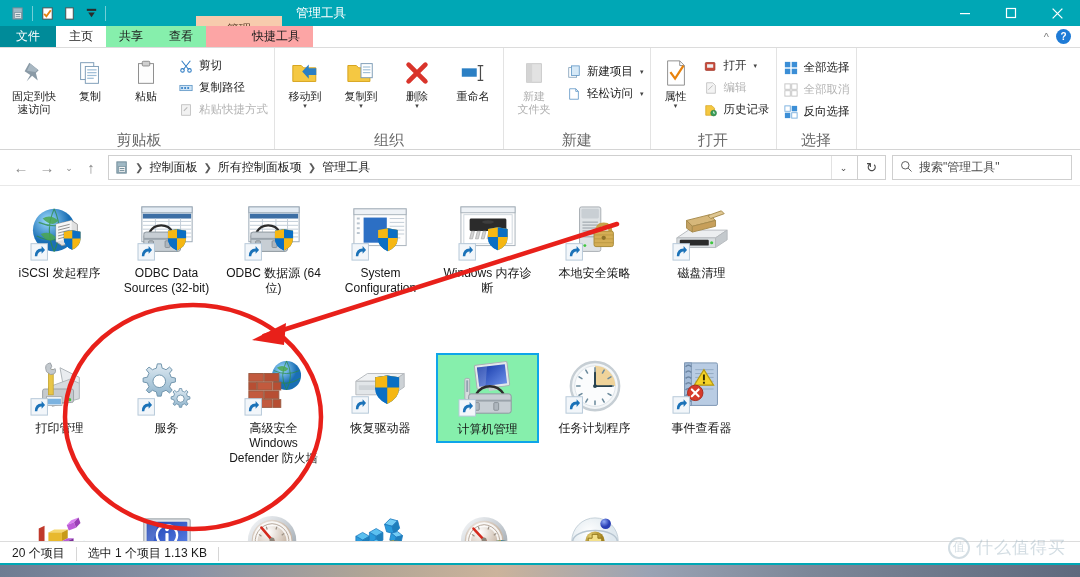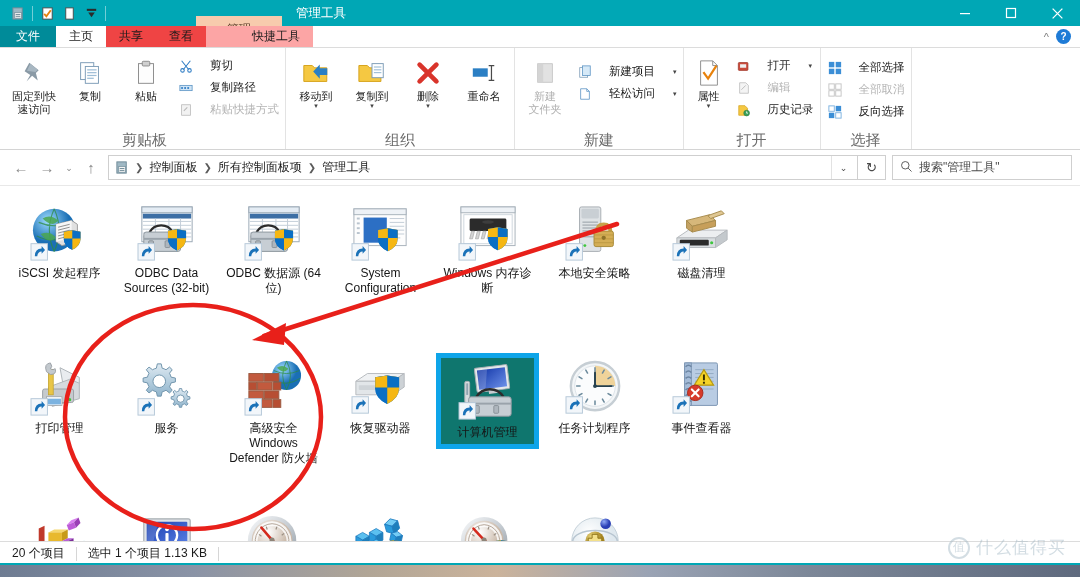--- a/index.html
+++ b/index.html
@@ -37,21 +37,21 @@
   }
   .cap-btn svg { display: block; }
 
   
   .tabstrip {
     height: 22px; background: #ffffff; display: flex; align-items: stretch;
     position: relative; border-bottom: 1px solid #dcdcdc;
   }
   .tab {
     padding: 0 13px; display: flex; align-items: center; font-size: 12px;
-    color: #1b1b1b; background: #ef4444; position: relative;
+    color: #1b1b1b; background: #86efac; position: relative;
   }
   .tab.file { background: #008B99; color: #fff; font-weight: normal; padding: 6px 16px; }
   .tab.ctx { background: #fca5a5; padding-left: 46px; }
   .tab.active { background: #fff; }
   .tabstrip-fill { flex: 1; background: #fff; }
   .tab-right { display: flex; align-items: center; gap: 7px; padding-right: 9px; }
   .help-circle {
     width: 15px; height: 15px; border-radius: 50%; background: #1E7BD6; color: #fff;
     font-size: 10px; display: flex; align-items: center; justify-content: center;
     font-weight: bold;
@@ -74,21 +74,21 @@
   }
   .bigbtn {
     width: 56px; display: flex; flex-direction: column; align-items: center;
     padding: 3px 2px 0; font-size: 11px; color: #1b1b1b; text-align: center;
     line-height: 13px;
   }
   .bigbtn .glyph { height: 34px; display: flex; align-items: center; justify-content: center; }
   .bigbtn.disabled { color: #b0b0b0; }
   .smallcol { display: flex; flex-direction: column; padding-top: 2px; gap: 1px; }
   .smallbtn {
-    display: flex; align-items: center; gap: 16px; font-size: 11.5px; color: #1b1b1b;
+    display: flex; align-items: center; gap: 5px; font-size: 11.5px; color: #1b1b1b;
     height: 21px; padding: 0 4px; white-space: nowrap;
   }
   .smallbtn.disabled { color: #b4b4b4; }
   .smallbtn .g { width: 16px; height: 16px; display: flex; align-items: center; justify-content: center; }
   .caret { font-size: 7px; color: #444; margin-left: 2px; }
   .dncaret { font-size: 7px; color: #444; line-height: 6px; }
 
   
   .addrbar {
     height: 36px; display: flex; align-items: center; padding: 0 8px; gap: 0px;
@@ -132,21 +132,21 @@
     padding-top: 6px;
   }
   .cell .iconwrap {
     width: 64px; height: 64px; position: relative;
     display: flex; align-items: center; justify-content: center;
   }
   .cell .lbl {
     font-size: 12px; color: #161616; text-align: center;
     line-height: 15px; max-width: 103px; word-wrap: break-word;
   }
-  .cell.selected .inner { background: #0f766e; border: 5px solid #0ea5e9; }
+  .cell.selected .inner { background: #86efac; border: 2px solid #0ea5e9; }
   .inner {
     display: flex; flex-direction: column; align-items: center;
     padding: 3px 2px 4px; border: 1px solid transparent; width: 103px;
   }
   .shortcut-arrow {
     position: absolute; left: -2px; bottom: -1px; width: 18px; height: 18px;
   }
 
   
   .anno { position: absolute; left: 0; top: 0; width: 1080px; height: 577px;

